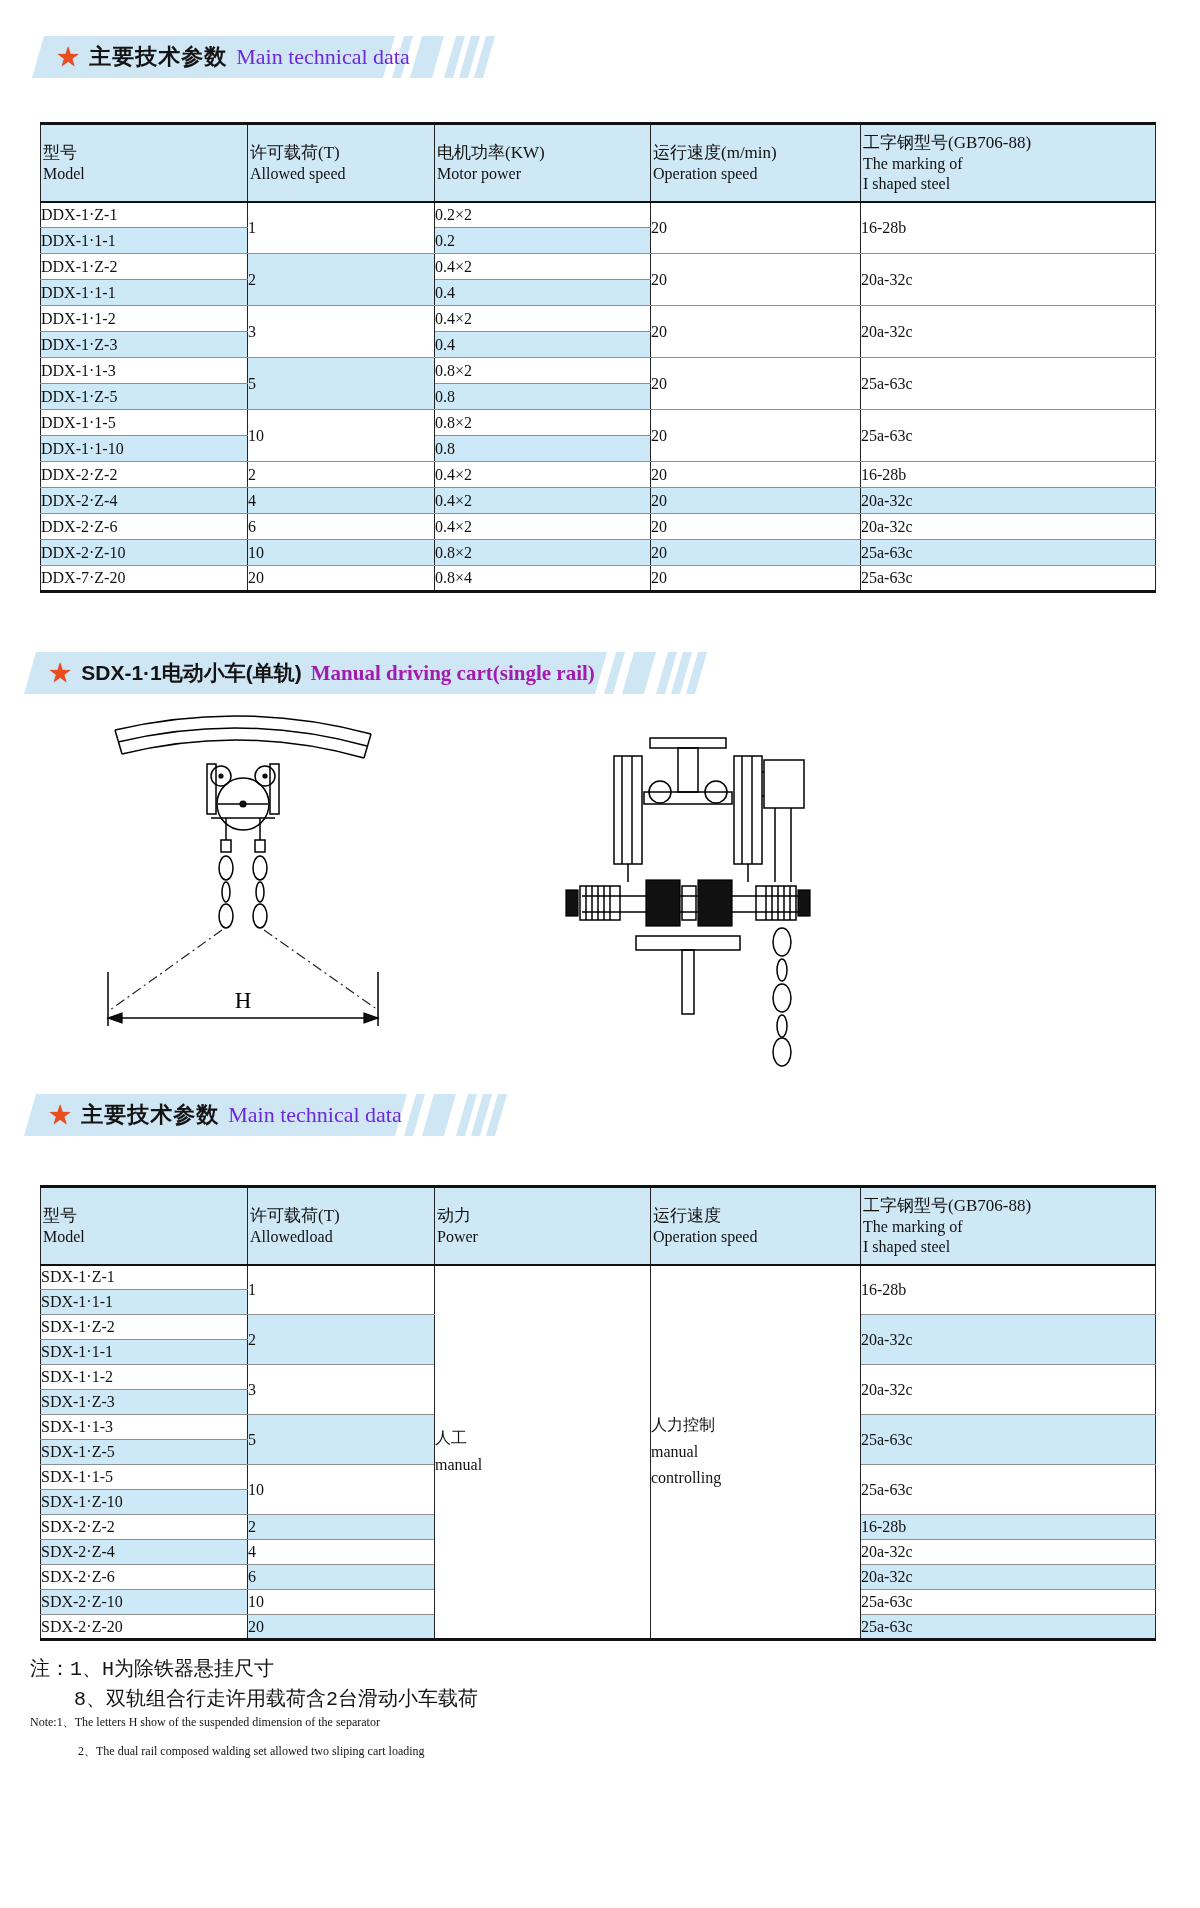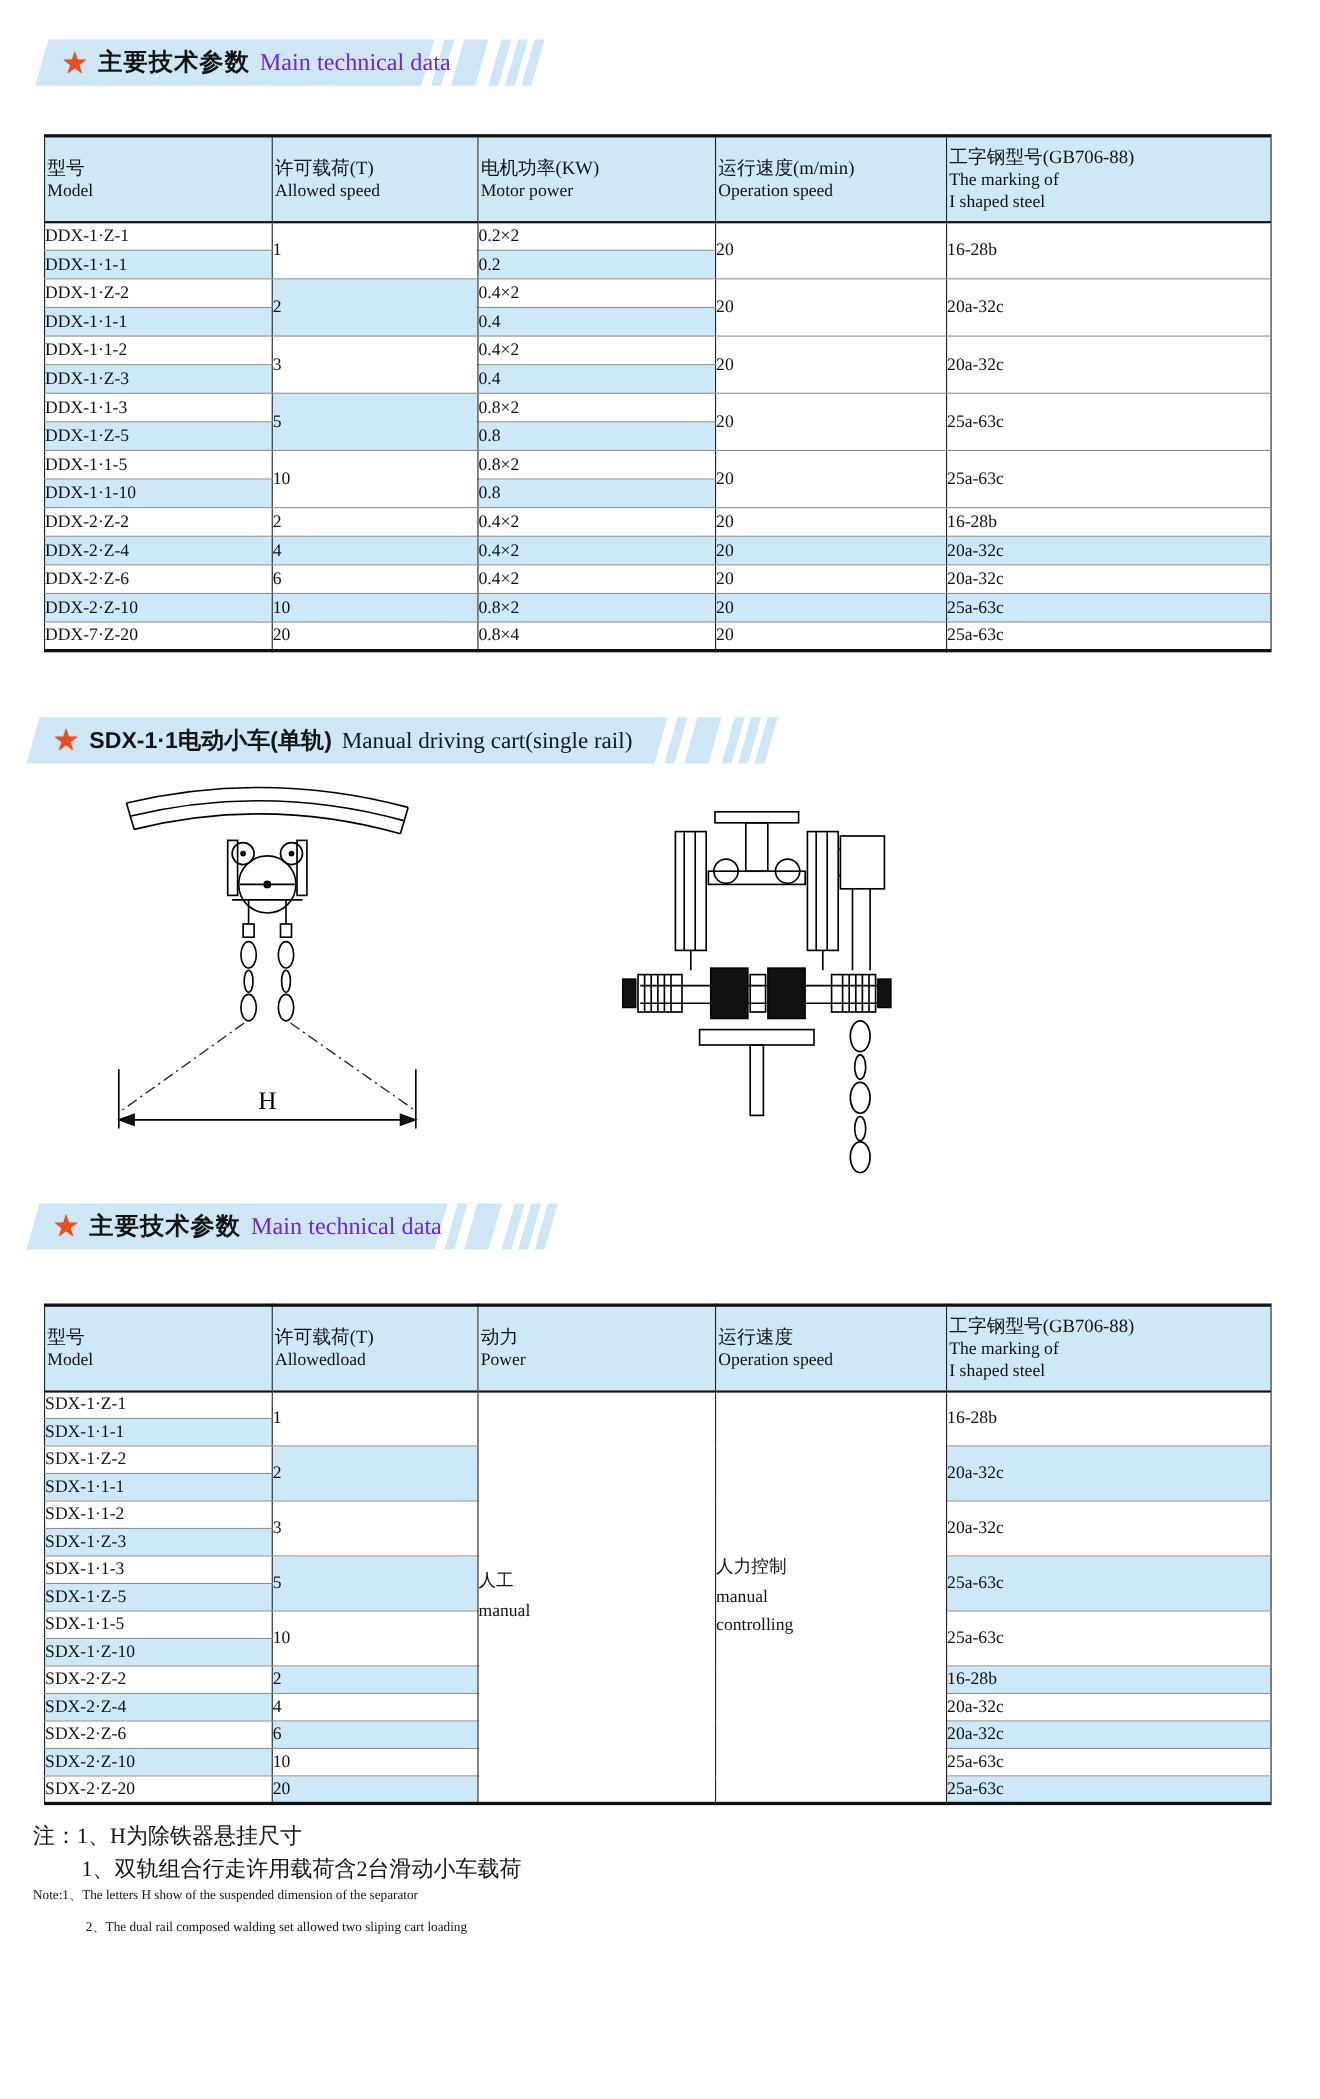--- a/index.html
+++ b/index.html
@@ -10,21 +10,21 @@
   
   .band{position:absolute;height:42px}
   .band-bg{position:absolute;inset:0;background:#cfe6f4;transform:skewX(-16deg)}
   .band-content{position:relative;height:100%;display:flex;align-items:center;
                 gap:9px;padding-left:18px;white-space:nowrap}
   .star{font-size:27px;line-height:1;color:#ea4e1f;text-shadow:0 0 1px #c43a10}
   .band-zh{font-family:Liberation Mono, monospace;font-weight:bold;font-size:22px;
            color:#141414;letter-spacing:1px}
   .band-zh2{font-family:"Liberation Sans",sans-serif;font-weight:bold;font-size:21px;color:#141414}
   .band-en{font-weight:normal;font-size:22px;color:#6d28d9}
-  .band-en2{font-weight:normal;font-size:21px;color:#0f172a}
+  .band-en2{font-weight:bold;font-size:21px;color:#a21caf}
   .sw{position:absolute;top:0;height:100%;width:9px;background:#fff;transform:skewX(-16deg)}
   .sb{position:absolute;top:0;height:100%;width:9px;background:#cfe6f4;transform:skewX(-16deg)}
 
   
   table{position:absolute;border-collapse:collapse;table-layout:fixed;
         text-align:left;font-size:16px;background:#fff;
         border:1px solid #222;border-top:3px solid #111;border-bottom:3px solid #111}
   th,td{border-left:1px solid #222;border-right:1px solid #222;font-weight:normal;
         vertical-align:middle;overflow:hidden}
   thead th{border-bottom:2px solid #111;height:78px;background:#cfe8f6;padding:2px}
@@ -33,21 +33,21 @@
   #t1 tbody td{height:26px;border-bottom:1px solid #8f8f8f}
   #t2 tbody td{height:25px;border-bottom:1px solid #8f8f8f}
   td.nb{border-bottom:none}
   td.w{background:#fff}
   td.b{background:#cde9f8}
   td.load-merged{border:1px solid #222}
   td.merged-tall div{line-height:1.65;font-size:16px}
 
   
   .note{position:absolute;white-space:nowrap}
-  .note-zh{font-family:Liberation Serif, serif;font-size:20px;color:#131313}
+  .note-zh{font-family:Liberation Mono, monospace;font-size:20px;color:#131313}
   .note-en{font-family:"Liberation Serif",serif;font-size:12px;color:#131313}
 
   
   #diagrams{position:absolute;left:0;top:700px}
   #diagrams .ln{stroke:#000;stroke-width:1.5;fill:none}
   #diagrams .fl{stroke:#000;stroke-width:1.2;fill:#111}
   #diagrams .dash{stroke:#222;stroke-width:1.2;fill:none;stroke-dasharray:10 4 2 4}
   #diagrams text{font-family:"Liberation Serif",serif;font-size:23px;fill:#000}
 </style>
 </head>
@@ -443,15 +443,15 @@
       </tr>
       <tr>
         <td class="w">SDX-2·Z-20</td>
         <td class="b">20</td>
         <td class="b">25a-63c</td>
       </tr>
     </tbody>
 </table>
 
 <div class="note note-zh" style="left:30px;top:1655px">注：1、H为除铁器悬挂尺寸</div>
-<div class="note note-zh" style="left:74px;top:1685px">1、双轨组合行走许用载荷含2台滑动小车载荷</div>
+<div class="note note-zh" style="left:74px;top:1685px">8、双轨组合行走许用载荷含2台滑动小车载荷</div>
 <div class="note note-en" style="left:30px;top:1714px">Note:1、The letters H show of the suspended dimension of the separator</div>
 <div class="note note-en" style="left:78px;top:1743px">2、The dual rail composed walding set allowed two sliping cart loading</div>
 
 </body></html>

